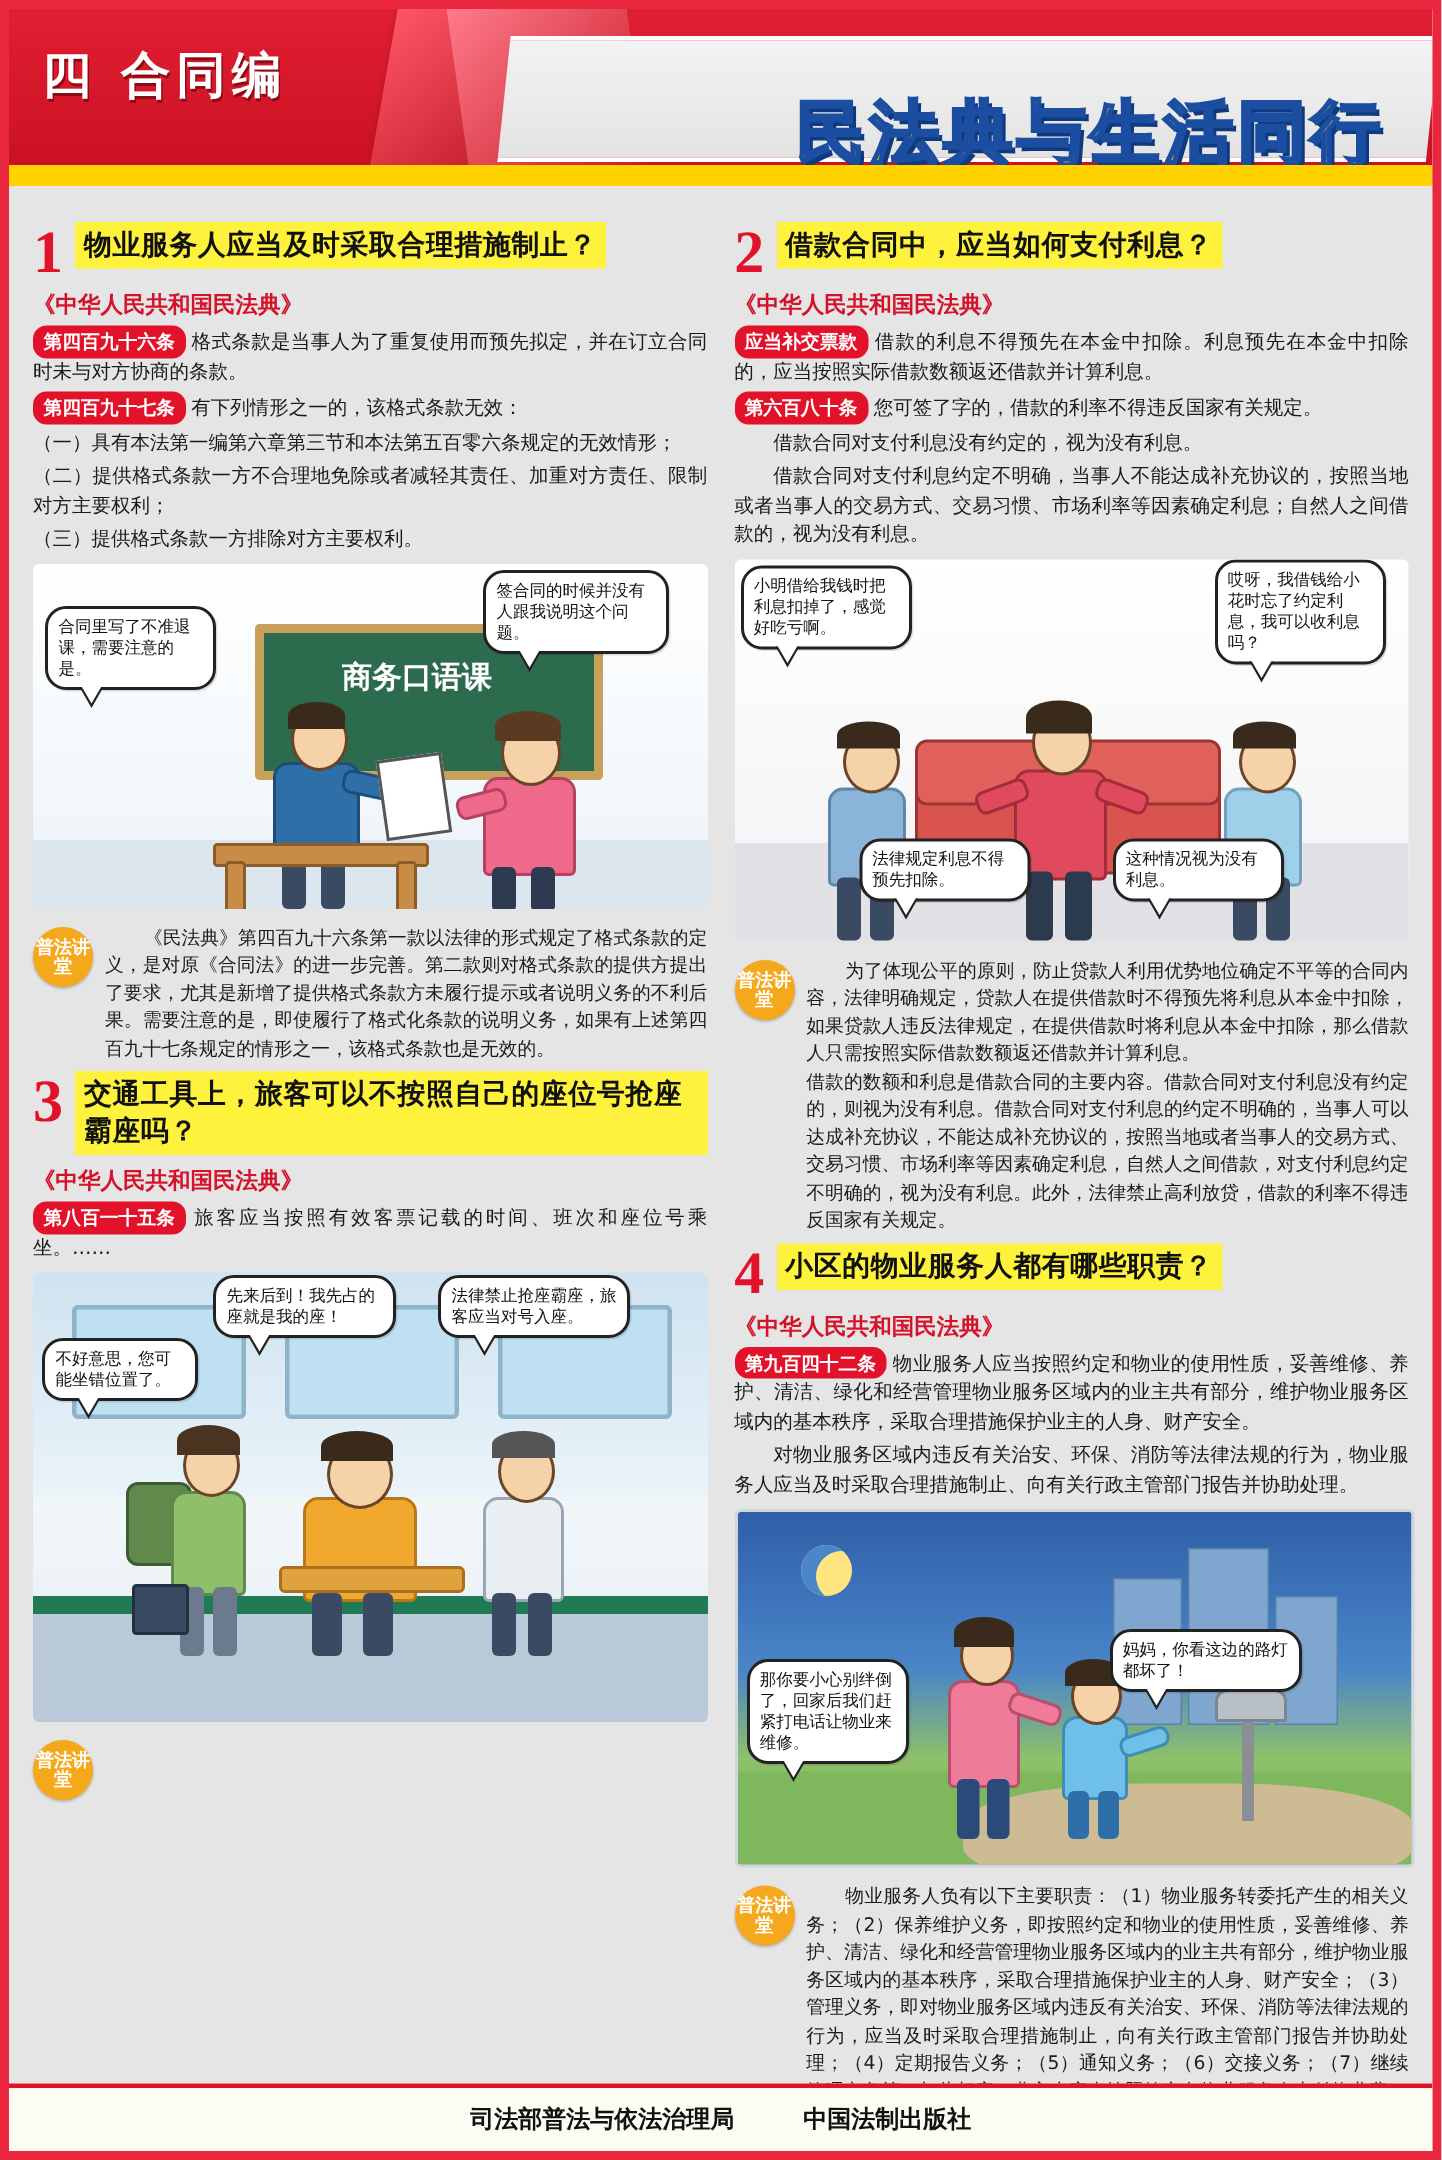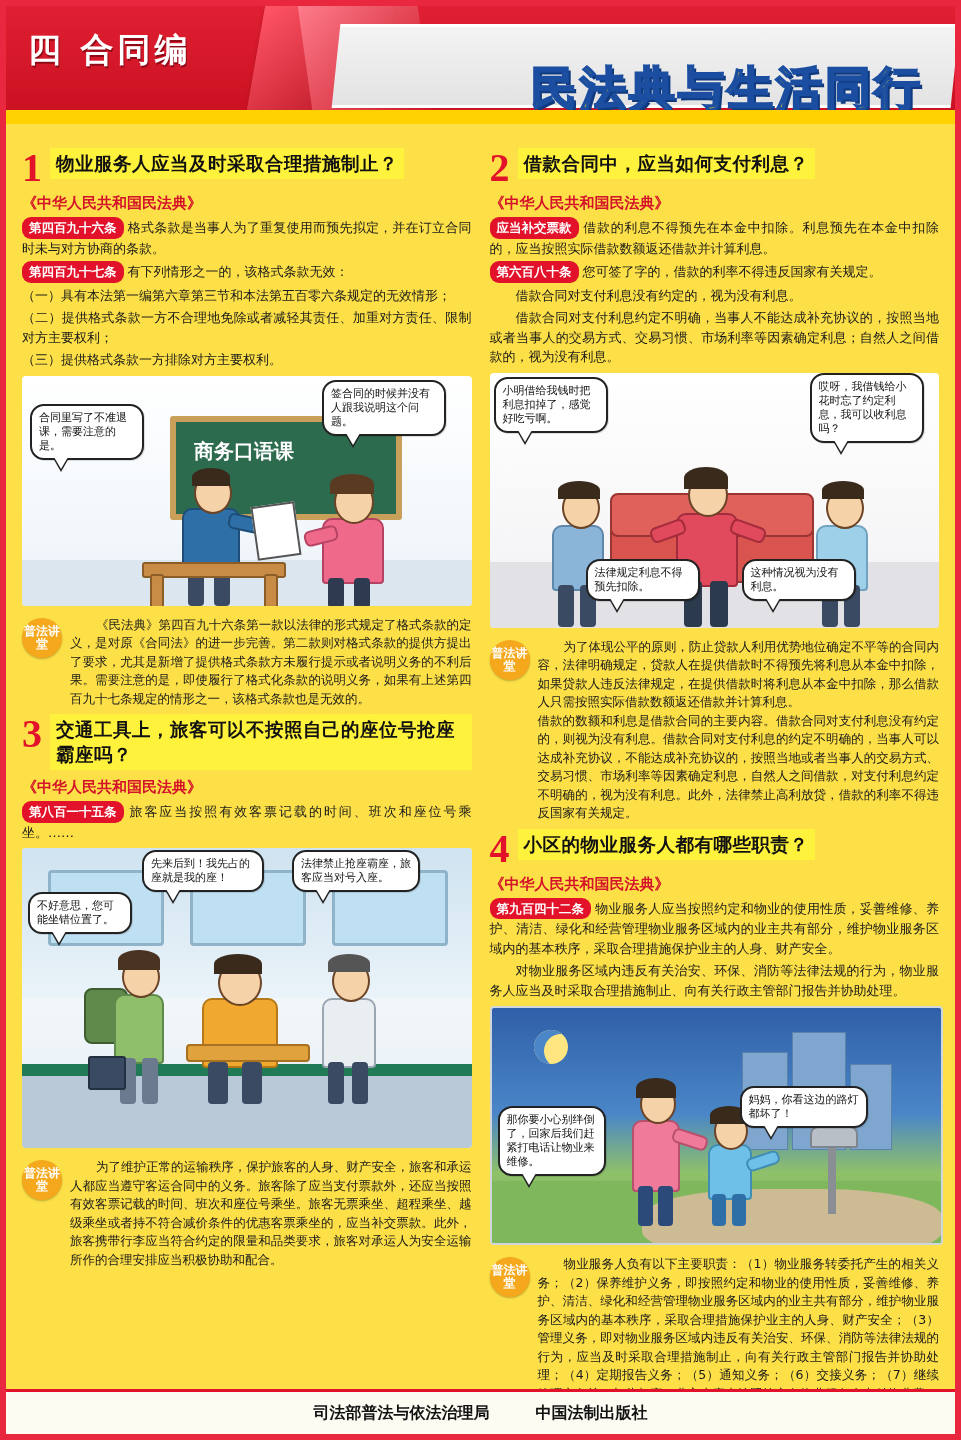--- a/index.html
+++ b/index.html
@@ -6,21 +6,21 @@
   body{
     width:961px;height:1440px;
     background:#ffffff;
     font-family:"Liberation Sans","DejaVu Sans",sans-serif;
     color:#111;
     overflow:hidden;
   }
   .poster{
     position:relative;
     width:961px;height:1440px;
-    background:#fde047;
+    background:#e5e5e5;
     border:6px solid #e9273f;
     box-sizing:border-box;
     overflow:hidden;
   }
   
   .header{
     position:relative;
     height:118px;
     background:linear-gradient(180deg,#e01f33 0%,#c8101f 100%);
     overflow:hidden;
@@ -157,20 +157,21 @@
   .fig{position:absolute;}
   .head{position:absolute;border-radius:50%;background:#f6d2a8;border:2px solid #6b4326;}
   .hair{position:absolute;border-radius:50% 50% 0 0;background:#3a2a1c;}
   .body{position:absolute;border-radius:10px 10px 4px 4px;}
   .arm{position:absolute;border-radius:6px;}
   .leg{position:absolute;border-radius:4px;background:#3b4a63;}
   .board{position:absolute;background:#2d6b4f;border:6px solid #c8a05a;border-radius:3px;}
   .board-txt{
     position:absolute;color:#fff;font-size:20px;font-weight:bold;
     font-family:"DejaVu Sans","Liberation Sans",sans-serif;
+    margin-left:34px;
   }
   .desk{position:absolute;background:#c98c46;border:2px solid #8c5d27;border-radius:3px;}
   .floor{position:absolute;left:0;right:0;bottom:0;height:46px;background:#dbe6ef;}
   .sofa{position:absolute;background:#d9534f;border:2px solid #9b3531;border-radius:8px;}
   .bench{position:absolute;background:#e0a23c;border:2px solid #a8701f;border-radius:4px;}
   .moon{position:absolute;width:34px;height:34px;border-radius:50%;background:#ffe680;box-shadow:10px 4px 0 0 #4a86c8 inset;}
   .bldg{position:absolute;background:#7fa6cf;border:1px solid #5b82a8;}
   .lamp{position:absolute;background:#8a8f96;}
   .grass{position:absolute;left:0;right:0;bottom:0;height:62px;background:#7fb85c;}
   .path{position:absolute;background:#d9c9a3;border-radius:40%;}
@@ -303,21 +304,20 @@
             <div class="leg" style="left:330px;top:214px;width:16px;height:42px;"></div>
           </div>
 
           <div class="bubble" style="left:6px;top:44px;width:86px;">不好意思，您可能坐错位置了。</div>
           <div class="bubble" style="left:120px;top:2px;width:104px;">先来后到！我先占的座就是我的座！</div>
           <div class="bubble" style="left:270px;top:2px;width:110px;">法律禁止抢座霸座，旅客应当对号入座。</div>
         </div>
 
         <div class="note">
           <div class="note-badge">普法讲堂</div>
-          <div class="para indent">为了维护正常的运输秩序，保护旅客的人身、财产安全，旅客和承运人都应当遵守客运合同中的义务。旅客除了应当支付票款外，还应当按照有效客票记载的时间、班次和座位号乘坐。旅客无票乘坐、超程乘坐、越级乘坐或者持不符合减价条件的优惠客票乘坐的，应当补交票款。此外，旅客携带行李应当符合约定的限量和品类要求，旅客对承运人为安全运输所作的合理安排应当积极协助和配合。</div>
         </div>
       </div>
 
     </div>
 
     <div class="col">
 
       <div>
         <div class="sec-head">
           <div class="sec-num">2</div>
@@ -360,21 +360,21 @@
           <div class="fig">
             <div class="body" style="left:326px;top:152px;width:48px;height:62px;background:#9fd0ea;border:2px solid #6ea2be;"></div>
             <div class="head" style="left:336px;top:114px;width:34px;height:38px;"></div>
             <div class="hair" style="left:332px;top:108px;width:42px;height:18px;"></div>
             <div class="leg" style="left:332px;top:212px;width:16px;height:42px;"></div>
             <div class="leg" style="left:354px;top:212px;width:16px;height:42px;"></div>
           </div>
 
           <div class="bubble" style="left:4px;top:4px;width:96px;">小明借给我钱时把利息扣掉了，感觉好吃亏啊。</div>
           <div class="bubble" style="left:320px;top:0px;width:96px;">哎呀，我借钱给小花时忘了约定利息，我可以收利息吗？</div>
-          <div class="bubble" style="left:96px;top:186px;width:96px;">法律规定利息不得预先扣除。</div>
+          <div class="bubble" style="left:83px;top:186px;width:96px;font-family:Liberation Serif, serif;">法律规定利息不得预先扣除。</div>
           <div class="bubble" style="left:252px;top:186px;width:96px;">这种情况视为没有利息。</div>
         </div>
 
         <div class="note">
           <div class="note-badge">普法讲堂</div>
           <div class="para indent" style="white-space:pre-line;">为了体现公平的原则，防止贷款人利用优势地位确定不平等的合同内容，法律明确规定，贷款人在提供借款时不得预先将利息从本金中扣除，如果贷款人违反法律规定，在提供借款时将利息从本金中扣除，那么借款人只需按照实际借款数额返还借款并计算利息。
 借款的数额和利息是借款合同的主要内容。借款合同对支付利息没有约定的，则视为没有利息。借款合同对支付利息的约定不明确的，当事人可以达成补充协议，不能达成补充协议的，按照当地或者当事人的交易方式、交易习惯、市场利率等因素确定利息，自然人之间借款，对支付利息约定不明确的，视为没有利息。此外，法律禁止高利放贷，借款的利率不得违反国家有关规定。</div>
         </div>
       </div>
 

